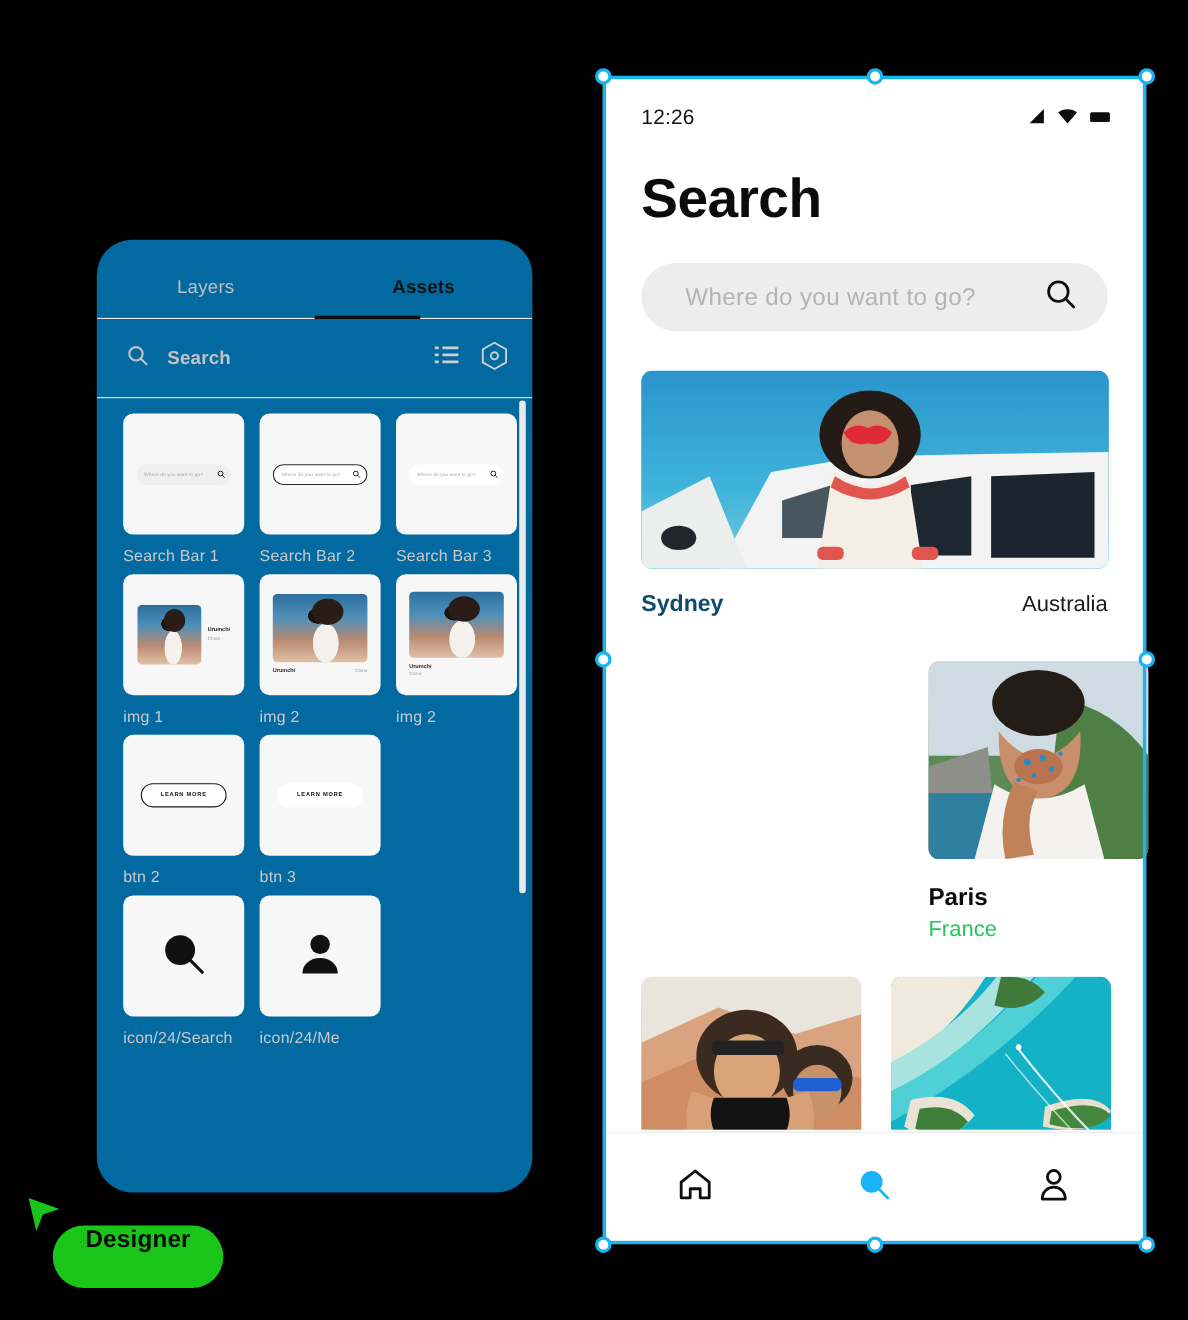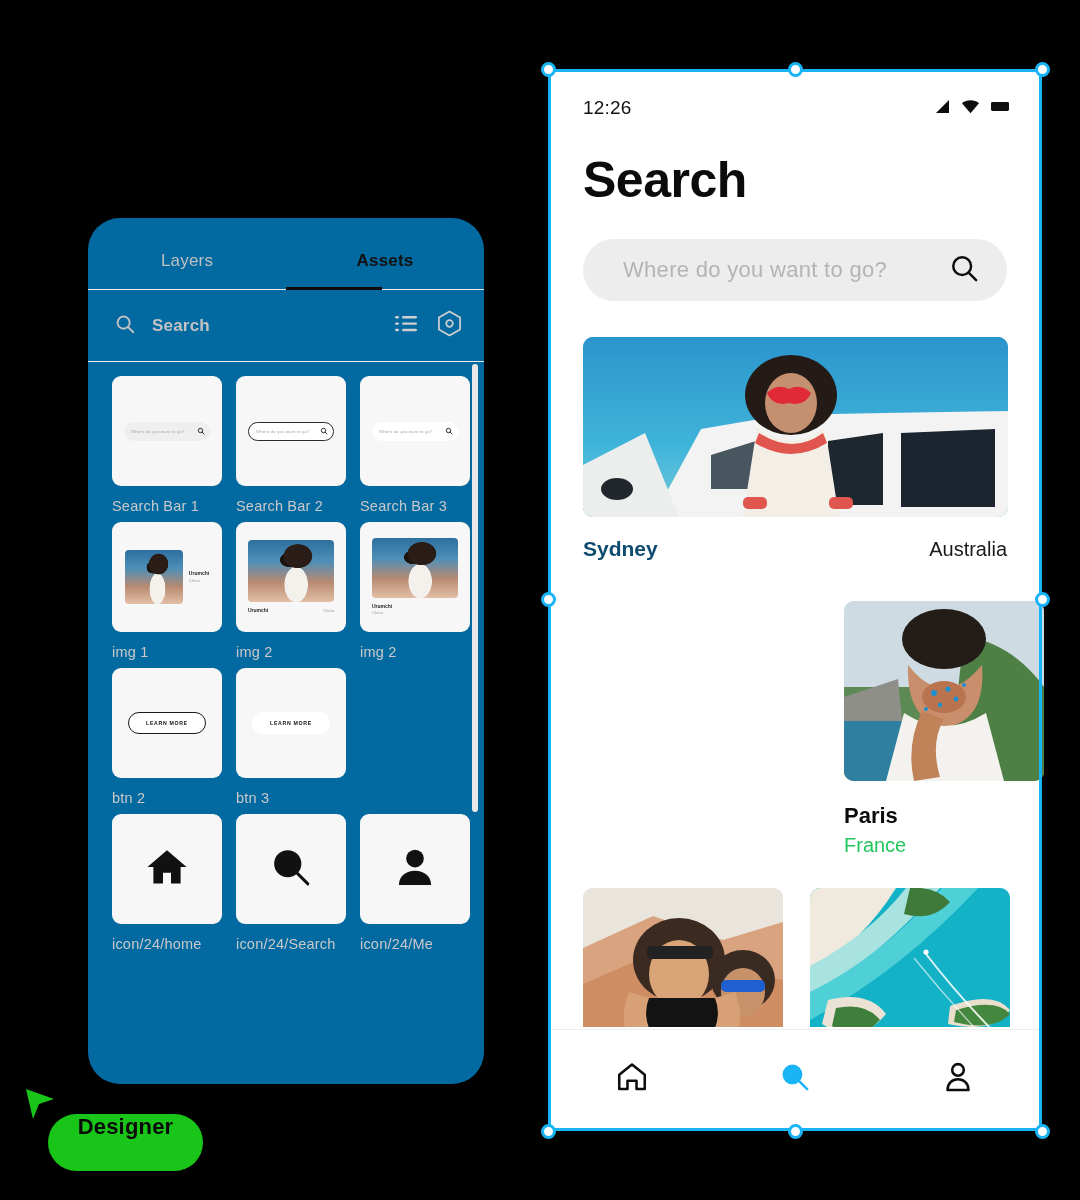--- a/index.html
+++ b/index.html
@@ -353,30 +353,20 @@
           <div class="asset-thumb">
             <div class="lm-btn lm3">
               <span>LEARN MORE</span>
             </div>
           </div>
           <div class="asset-label">btn 3</div>
         </div>
       </div>
 
       <div class="asset-row">
-        <div class="asset-cell">
-          <div class="asset-thumb">
-            <span>
-              <svg width="46" height="46" viewBox="0 0 24 24" fill="#111">
-                <path d="M12 3.2 1.8 12h3.1v8.6h5V15h4.2v5.6h5V12h3.1z"></path>
-              </svg>
-            </span>
-          </div>
-          <div class="asset-label">icon/24/home</div>
-        </div>
         <div class="asset-cell">
           <div class="asset-thumb">
             <span>
               <svg width="46" height="46" viewBox="0 0 24 24">
                 <circle cx="10.3" cy="10.3" r="7.1" fill="#111"></circle>
                 <line x1="15.2" y1="15.2" x2="20.8" y2="20.8" stroke="#111" stroke-width="1.5" stroke-linecap="round"></line>
               </svg>
             </span>
           </div>
           <div class="asset-label">icon/24/Search</div>

